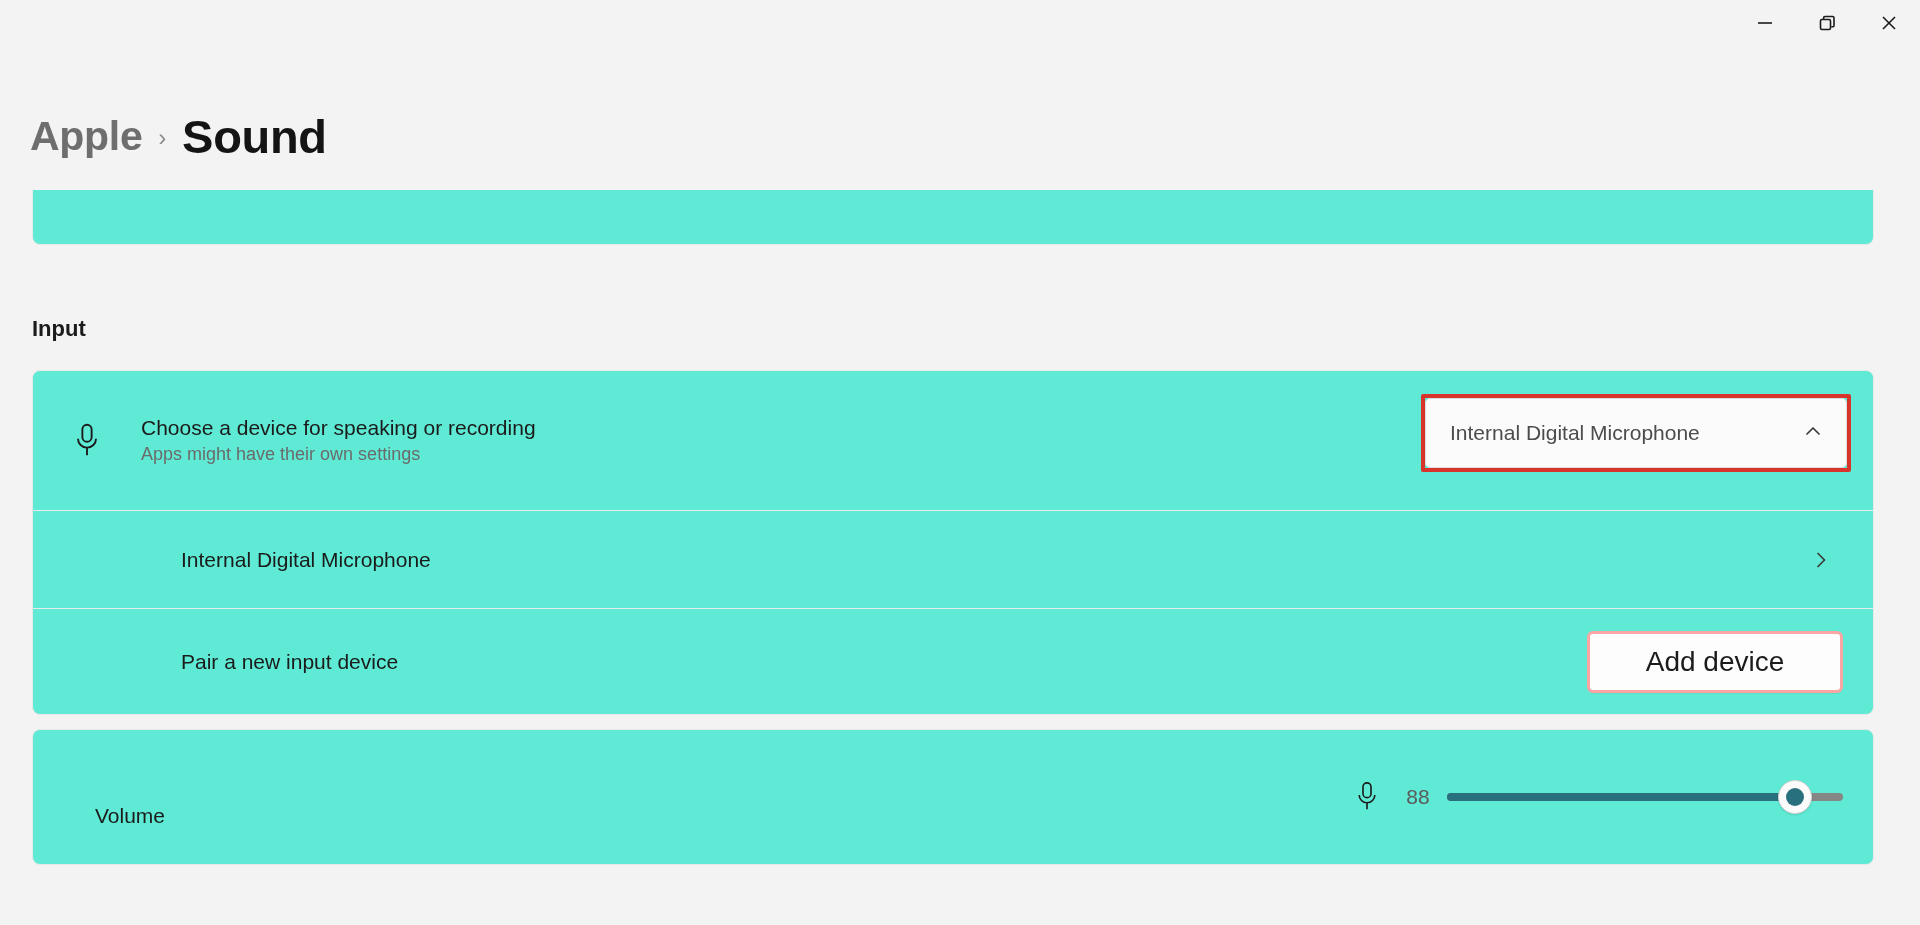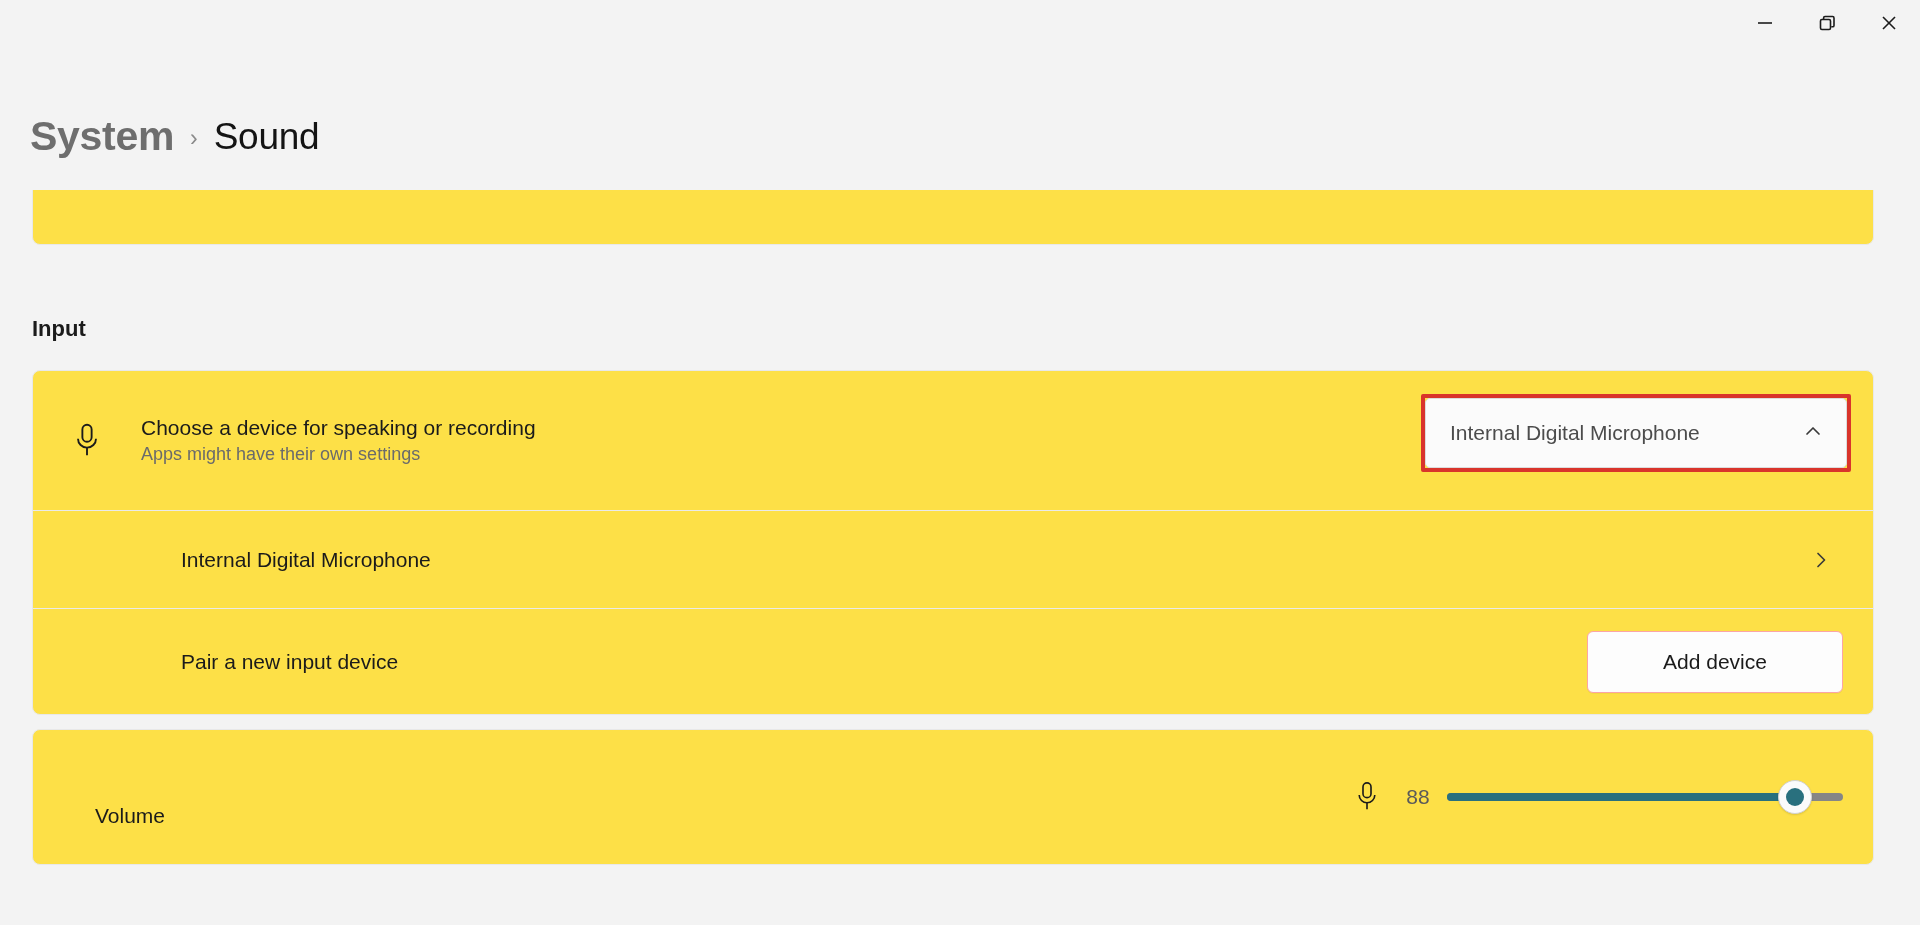--- a/index.html
+++ b/index.html
@@ -62,42 +62,42 @@
     letter-spacing: -0.3px;
     line-height: 1;
   }
   .crumb-sep {
     font-size: 23px;
     color: #8a8a8a;
     line-height: 1;
     padding-top: 4px;
   }
   .crumb-current {
-    font-size: 37px;
-    font-weight: 400;
+    font-size: 47px;
+    font-weight: 700;
     color: #141414;
     letter-spacing: -0.3px;
     line-height: 1;
   }
 
   
   .content {
     position: absolute;
     top: 190px;
     left: 0;
     width: 1920px;
     height: 735px;
     overflow: hidden;
   }
 
   .card {
     position: absolute;
     left: 32px;
     width: 1842px;
-    background: #fde047;
+    background: #5eead4;
     border: 1px solid #E8E8E8;
     border-radius: 8px;
   }
 
   
   .card-clipped {
     top: -55px;
     height: 110px;
     overflow: hidden;
   }
@@ -202,24 +202,24 @@
   }
 
   .add-device-btn {
     position: absolute;
     right: 30px;
     top: 50%;
     transform: translateY(-50%);
     min-width: 256px;
     height: 62px;
     background: #FDFDFD;
-    border: 1px solid #fca5a5;
+    border: 3px solid #fca5a5;
     border-radius: 6px;
     font-family: inherit;
-    font-size: 21px;
+    font-size: 28px;
     color: #1b1b1b;
     cursor: default;
     box-shadow: 0 1px 0 rgba(0,0,0,0.035);
   }
 
   
   .card-volume {
     top: 539px;
     height: 136px;
   }
@@ -324,21 +324,21 @@
           <line x1="5" y1="5" x2="17" y2="17" stroke="#1b1b1b" stroke-width="1.6"></line>
           <line x1="17" y1="5" x2="5" y2="17" stroke="#1b1b1b" stroke-width="1.6"></line>
         </svg>
       </span>
     </button>
 
   </div>
 </div>
 
 <div class="breadcrumb">
-  <span class="crumb-root">System</span>
+  <span class="crumb-root">Apple</span>
   <span class="crumb-sep">›</span>
   <span class="crumb-current">Sound</span>
 </div>
 
 <div class="content">
 
   <div class="card card-clipped">
     
   </div>
 

